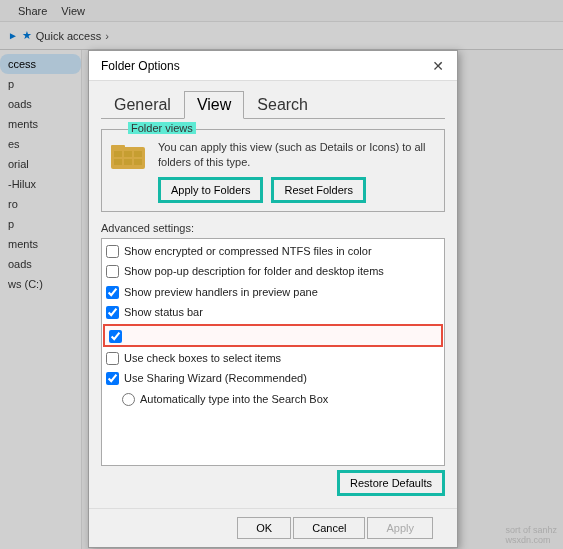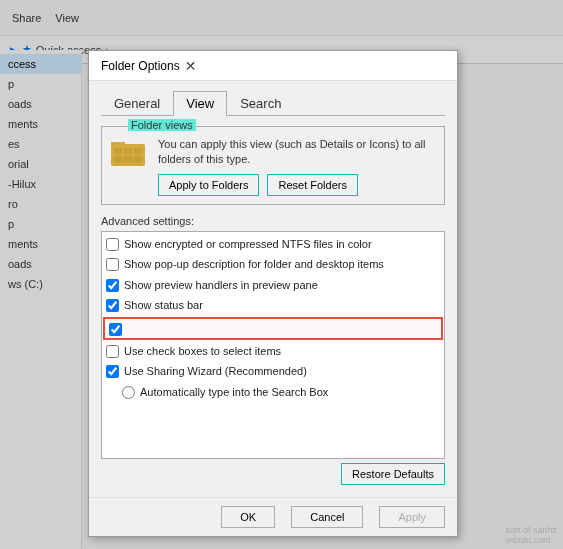--- a/index.html
+++ b/index.html
@@ -14,25 +14,25 @@
     }
 
     
     .bg-explorer {
       position: absolute;
       top: 0; left: 0; right: 0; bottom: 0;
       background: #f0f0f0;
     }
 
     .explorer-top-bar {
-      height: 36px;
+      height: 22px;
       background: #f0f0f0;
       display: flex;
       align-items: center;
-      padding: 0 12px;
+      padding: 0 18px;
       font-size: 11px;
       color: #333;
       border-bottom: 1px solid #ddd;
     }
 
     .explorer-top-bar span {
       margin-right: 14px;
       cursor: pointer;
     }
 
@@ -64,20 +64,21 @@
       padding: 4px 0;
     }
 
     .sidebar-item {
       padding: 4px 8px;
       font-size: 11px;
       color: #333;
       white-space: nowrap;
       overflow: hidden;
       text-overflow: ellipsis;
+      border-radius: 8px;
     }
 
     .sidebar-item.active {
       background: #cce4f7;
       color: #000;
     }
 
     
     .dialog-overlay {
       position: absolute;
@@ -94,21 +95,21 @@
       background: #f0f0f0;
       border: 1px solid #999;
       box-shadow: 2px 2px 8px rgba(0,0,0,0.3);
     }
 
     .dialog-titlebar {
       background: #ffffff;
       height: 30px;
       display: flex;
       align-items: center;
-      justify-content: flex-start;
+      justify-content: space-between;
       padding: 0 8px 0 12px;
       border-bottom: 1px solid #ddd;
     }
 
     .dialog-title {
       font-size: 12px;
       font-weight: normal;
       color: #000;
     }
 
@@ -132,21 +133,21 @@
 
     
     .tabs {
       display: flex;
       border-bottom: 1px solid #aaa;
       margin-bottom: 10px;
     }
 
     .tab {
       padding: 4px 12px;
-      font-size: 13px;
+      font-size: 16px;
       cursor: pointer;
       border: 1px solid transparent;
       margin-bottom: -1px;
       background: none;
       color: #333;
     }
 
     .tab.active {
       background: #f0f0f0;
       border: 1px solid #aaa;
@@ -203,21 +204,21 @@
 
     .folder-views-buttons {
       display: flex;
       gap: 8px;
       margin-top: 6px;
     }
 
     .btn {
       padding: 4px 10px;
       font-size: 11px;
-      border: 1px solid #14b8a6;
+      border: 3px solid #14b8a6;
       background: #f0f0f0;
       cursor: pointer;
       color: #000;
       min-width: 60px;
     }
 
     
     .advanced-label {
       font-size: 11px;
       color: #333;
@@ -276,22 +277,22 @@
     }
     .settings-list-container::-webkit-scrollbar-thumb {
       background: #c0c0c0;
       border: 1px solid #aaa;
     }
 
     
     .dialog-footer {
       display: flex;
       justify-content: flex-end;
-      gap: 16px;
-      padding: 8px 12px;
+      gap: 2px;
+      padding: 8px 24px;
       border-top: 1px solid #ddd;
     }
 
     .btn-footer {
       padding: 4px 18px;
       font-size: 11px;
       border: 1px solid #aaa;
       background: #f0f0f0;
       cursor: pointer;
       min-width: 50px;

